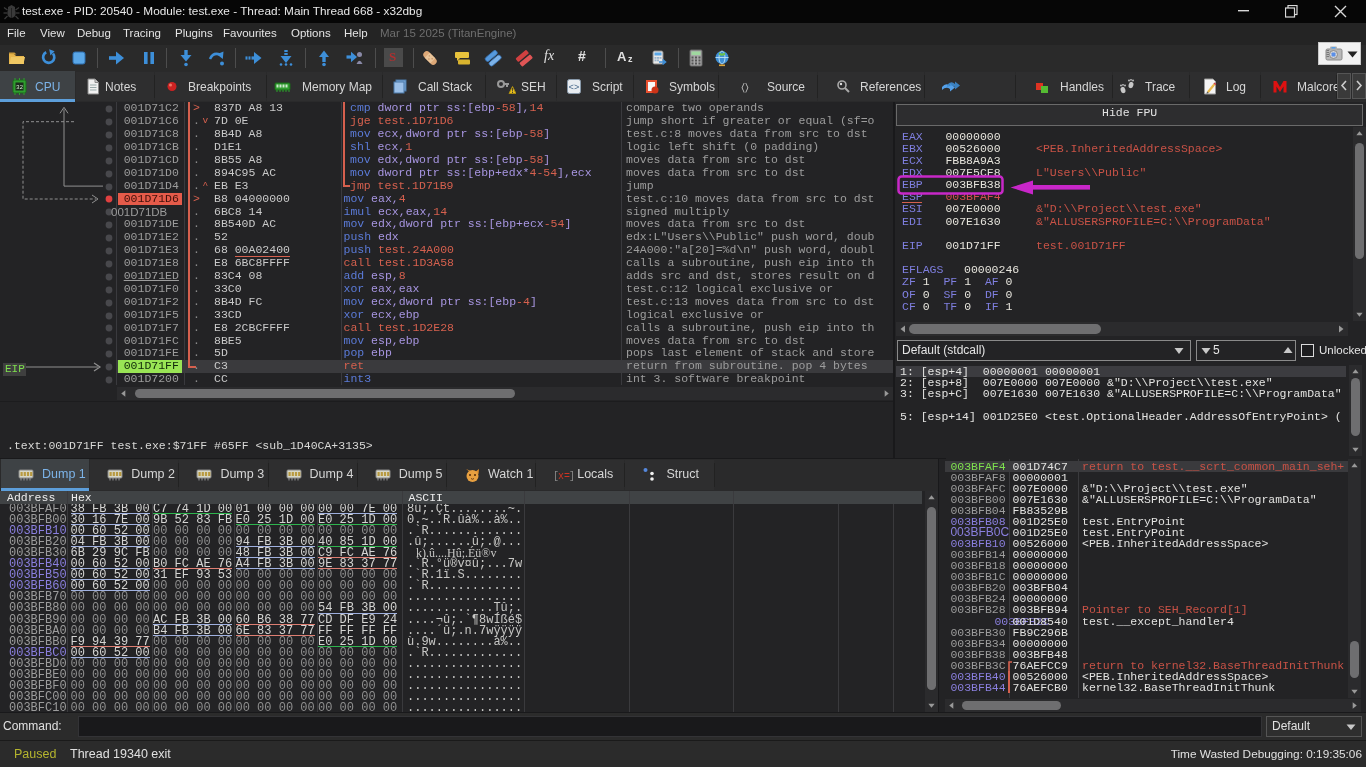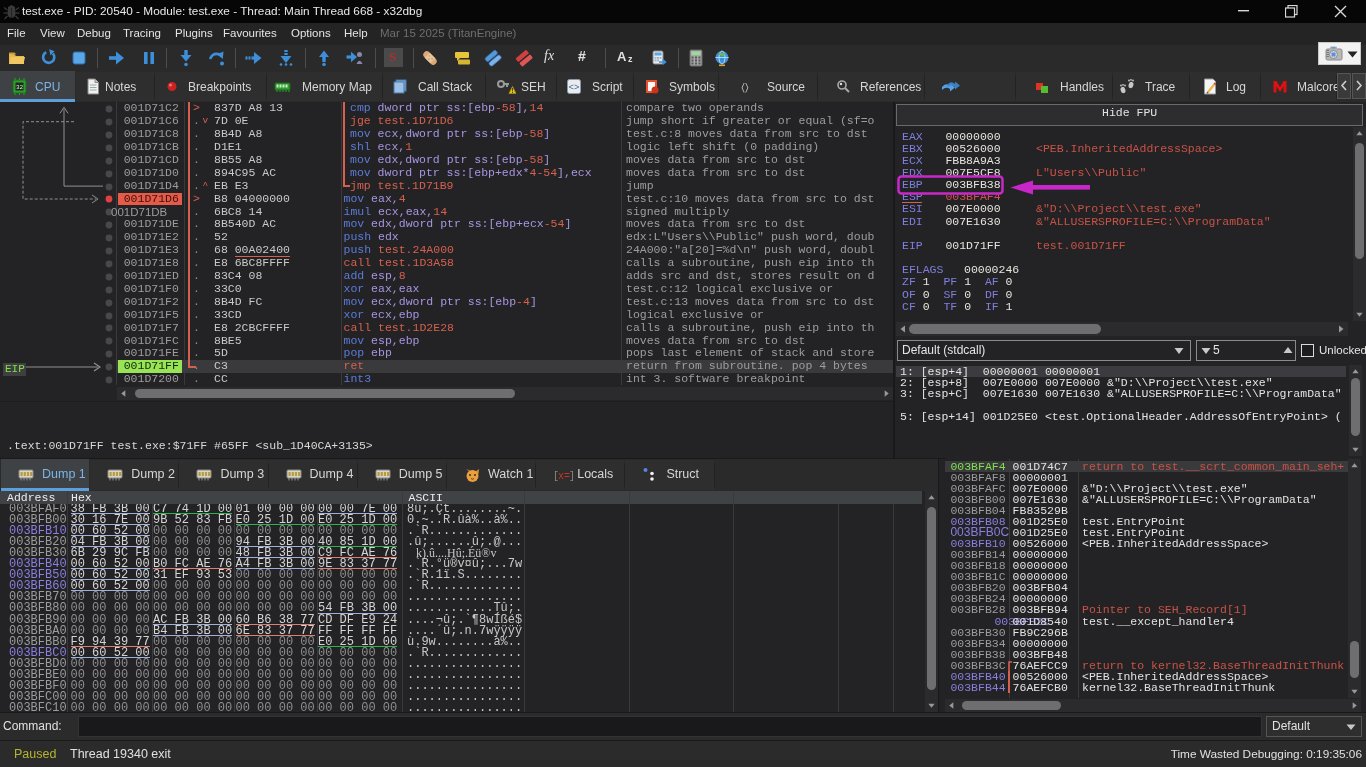--- a/index.html
+++ b/index.html
@@ -472,21 +472,21 @@
 <div style="position:absolute;left:123.7px;top:244.2px;font-family:'Liberation Mono', monospace;font-size:11.5px;color:#9c9c9c;white-space:pre;line-height:12.9px;">001D71E3</div>
 <div style="position:absolute;left:193px;top:244.2px;font-family:'Liberation Mono', monospace;font-size:11.5px;color:#8a8a8a;white-space:pre;line-height:12.9px;">.</div>
 <div style="position:absolute;left:214px;top:244.2px;line-height:12.9px;font-family:'Liberation Mono', monospace;font-size:11.5px;color:#c9c9c9;white-space:pre">68 <span style="border-bottom:1px solid #d5604e">00A02400</span></div>
 <div style="position:absolute;left:343.5px;top:244.2px;line-height:12.9px;font-family:'Liberation Mono', monospace;font-size:11.5px;white-space:pre"><span style="color:#5b7bd8">push </span><span style="color:#d5604e">test.24A000</span></div>
 <div style="position:absolute;left:626px;top:244.2px;font-family:'Liberation Mono', monospace;font-size:11.5px;color:#9d9d9d;white-space:pre;line-height:12.9px;width:266px;overflow:hidden;">24A000:"a[20]=%d\n" push word, doubl</div>
 <div style="position:absolute;left:123.7px;top:257.1px;font-family:'Liberation Mono', monospace;font-size:11.5px;color:#9c9c9c;white-space:pre;line-height:12.9px;">001D71E8</div>
 <div style="position:absolute;left:193px;top:257.1px;font-family:'Liberation Mono', monospace;font-size:11.5px;color:#8a8a8a;white-space:pre;line-height:12.9px;">.</div>
 <div style="position:absolute;left:214px;top:257.1px;line-height:12.9px;font-family:'Liberation Mono', monospace;font-size:11.5px;color:#c9c9c9;white-space:pre">E8 6BC8FFFF</div>
 <div style="position:absolute;left:343.5px;top:257.1px;line-height:12.9px;font-family:'Liberation Mono', monospace;font-size:11.5px;white-space:pre"><span style="color:#d5604e">call </span><span style="color:#d5604e">test.1D3A58</span></div>
 <div style="position:absolute;left:626px;top:257.1px;font-family:'Liberation Mono', monospace;font-size:11.5px;color:#9d9d9d;white-space:pre;line-height:12.9px;width:266px;overflow:hidden;">calls a subroutine, push eip into th</div>
-<div style="position:absolute;left:123.7px;top:270.0px;font-family:'Liberation Mono', monospace;font-size:11.5px;color:#9c9c9c;white-space:pre;line-height:12.9px;">001D71ED</div>
+<div style="position:absolute;left:123.7px;top:270.0px;font-family:'Liberation Mono', monospace;font-size:11.5px;color:#9c9c9c;white-space:pre;line-height:12.9px;text-decoration:underline;">001D71ED</div>
 <div style="position:absolute;left:193px;top:270.0px;font-family:'Liberation Mono', monospace;font-size:11.5px;color:#8a8a8a;white-space:pre;line-height:12.9px;">.</div>
 <div style="position:absolute;left:214px;top:270.0px;line-height:12.9px;font-family:'Liberation Mono', monospace;font-size:11.5px;color:#c9c9c9;white-space:pre">83C4 08</div>
 <div style="position:absolute;left:343.5px;top:270.0px;line-height:12.9px;font-family:'Liberation Mono', monospace;font-size:11.5px;white-space:pre"><span style="color:#5b7bd8">add </span><span style="color:#a795e0">esp</span><span style="color:#a795e0">,</span><span style="color:#d5604e">8</span></div>
 <div style="position:absolute;left:626px;top:270.0px;font-family:'Liberation Mono', monospace;font-size:11.5px;color:#9d9d9d;white-space:pre;line-height:12.9px;width:266px;overflow:hidden;">adds src and dst, stores result on d</div>
 <div style="position:absolute;left:123.7px;top:282.9px;font-family:'Liberation Mono', monospace;font-size:11.5px;color:#9c9c9c;white-space:pre;line-height:12.9px;">001D71F0</div>
 <div style="position:absolute;left:193px;top:282.9px;font-family:'Liberation Mono', monospace;font-size:11.5px;color:#8a8a8a;white-space:pre;line-height:12.9px;">.</div>
 <div style="position:absolute;left:214px;top:282.9px;line-height:12.9px;font-family:'Liberation Mono', monospace;font-size:11.5px;color:#c9c9c9;white-space:pre">33C0</div>
 <div style="position:absolute;left:343.5px;top:282.9px;line-height:12.9px;font-family:'Liberation Mono', monospace;font-size:11.5px;white-space:pre"><span style="color:#5b7bd8">xor </span><span style="color:#a795e0">eax</span><span style="color:#a795e0">,</span><span style="color:#a795e0">eax</span></div>
 <div style="position:absolute;left:626px;top:282.9px;font-family:'Liberation Mono', monospace;font-size:11.5px;color:#9d9d9d;white-space:pre;line-height:12.9px;width:266px;overflow:hidden;">test.c:12 logical exclusive or</div>
 <div style="position:absolute;left:123.7px;top:295.8px;font-family:'Liberation Mono', monospace;font-size:11.5px;color:#9c9c9c;white-space:pre;line-height:12.9px;">001D71F2</div>

